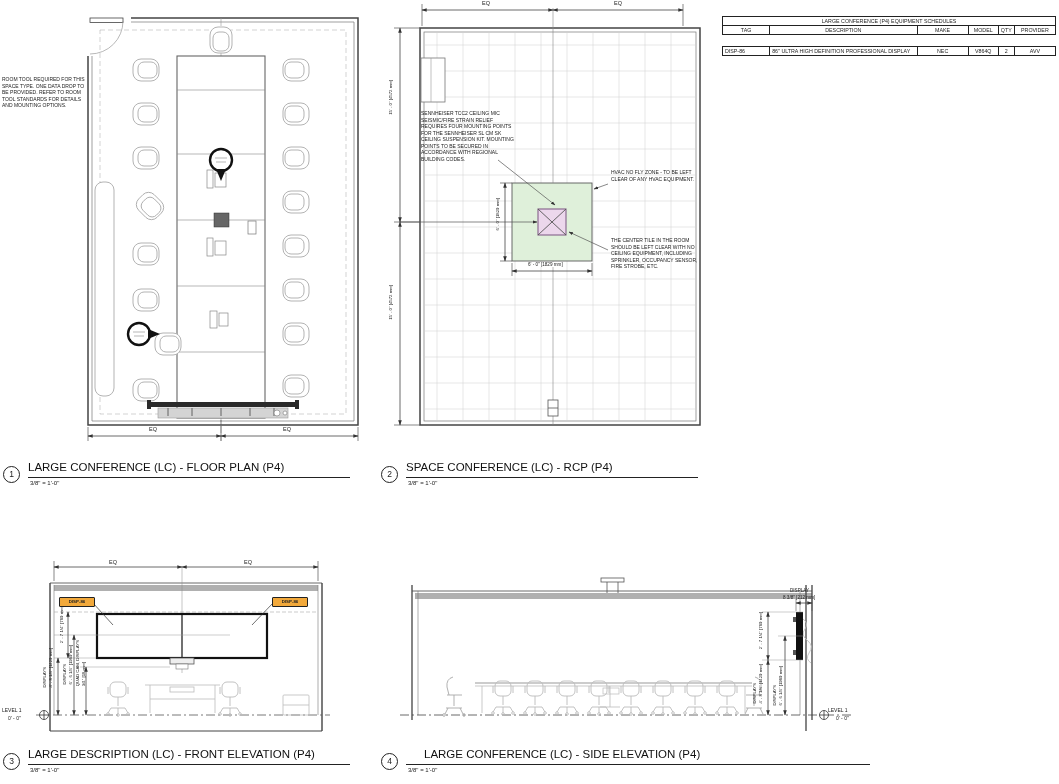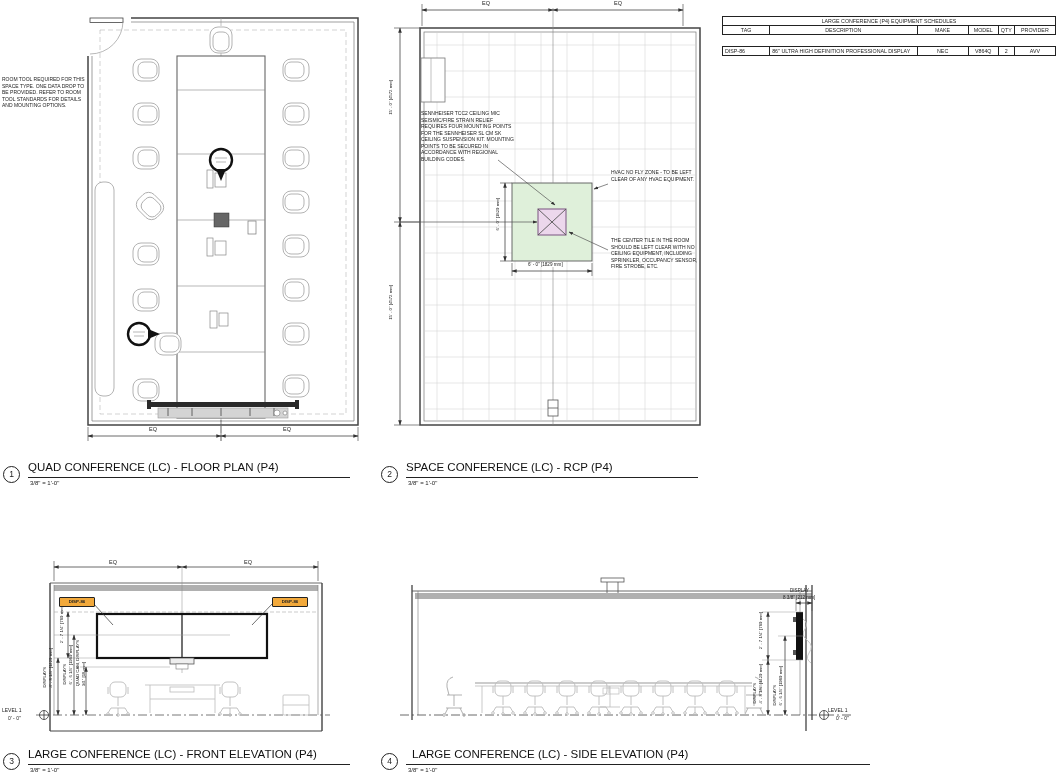--- a/index.html
+++ b/index.html
@@ -378,36 +378,36 @@
         <td class="c">V864Q</td>
         <td class="c">2</td>
         <td class="c">AVV</td>
       </tr>
     </tbody>
       </table>
   </div>
 
   <div class="tb" style="left:2px;top:460px;width:348px;height:28px">
     <div class="tb-circle" style="left:1px;top:6px">1</div>
-    <div class="tb-title" style="left:26px;top:1px">QUAD CONFERENCE (LC) - FLOOR PLAN (P4)</div>
+    <div class="tb-title" style="left:26px;top:1px">LARGE CONFERENCE (LC) - FLOOR PLAN (P4)</div>
     <div class="tb-line" style="left:26px;top:17px;width:322px"></div>
     <div class="tb-scale" style="left:28px;top:20px">3/8" = 1'-0"</div>
   </div>
   <div class="tb" style="left:380px;top:460px;width:318px;height:28px">
     <div class="tb-circle" style="left:1px;top:6px">2</div>
     <div class="tb-title" style="left:26px;top:1px">SPACE CONFERENCE (LC) - RCP (P4)</div>
     <div class="tb-line" style="left:26px;top:17px;width:292px"></div>
     <div class="tb-scale" style="left:28px;top:20px">3/8" = 1'-0"</div>
   </div>
   <div class="tb" style="left:2px;top:747px;width:348px;height:28px">
     <div class="tb-circle" style="left:1px;top:6px">3</div>
-    <div class="tb-title" style="left:26px;top:1px">LARGE CONFERENCE (LC) - FRONT ELEVATION (P4)</div>
+    <div class="tb-title" style="left:26px;top:1px">LARGE DESCRIPTION (LC) - FRONT ELEVATION (P4)</div>
     <div class="tb-line" style="left:26px;top:17px;width:322px"></div>
     <div class="tb-scale" style="left:28px;top:20px">3/8" = 1'-0"</div>
   </div>
   <div class="tb" style="left:380px;top:747px;width:490px;height:28px">
     <div class="tb-circle" style="left:1px;top:6px">4</div>
-    <div class="tb-title" style="left:32px;top:1px">LARGE CONFERENCE (LC) - SIDE ELEVATION (P4)</div>
+    <div class="tb-title" style="left:44px;top:1px">LARGE CONFERENCE (LC) - SIDE ELEVATION (P4)</div>
     <div class="tb-line" style="left:26px;top:17px;width:464px"></div>
     <div class="tb-scale" style="left:28px;top:20px">3/8" = 1'-0"</div>
   </div>
 
 </div>
 
 </body></html>

